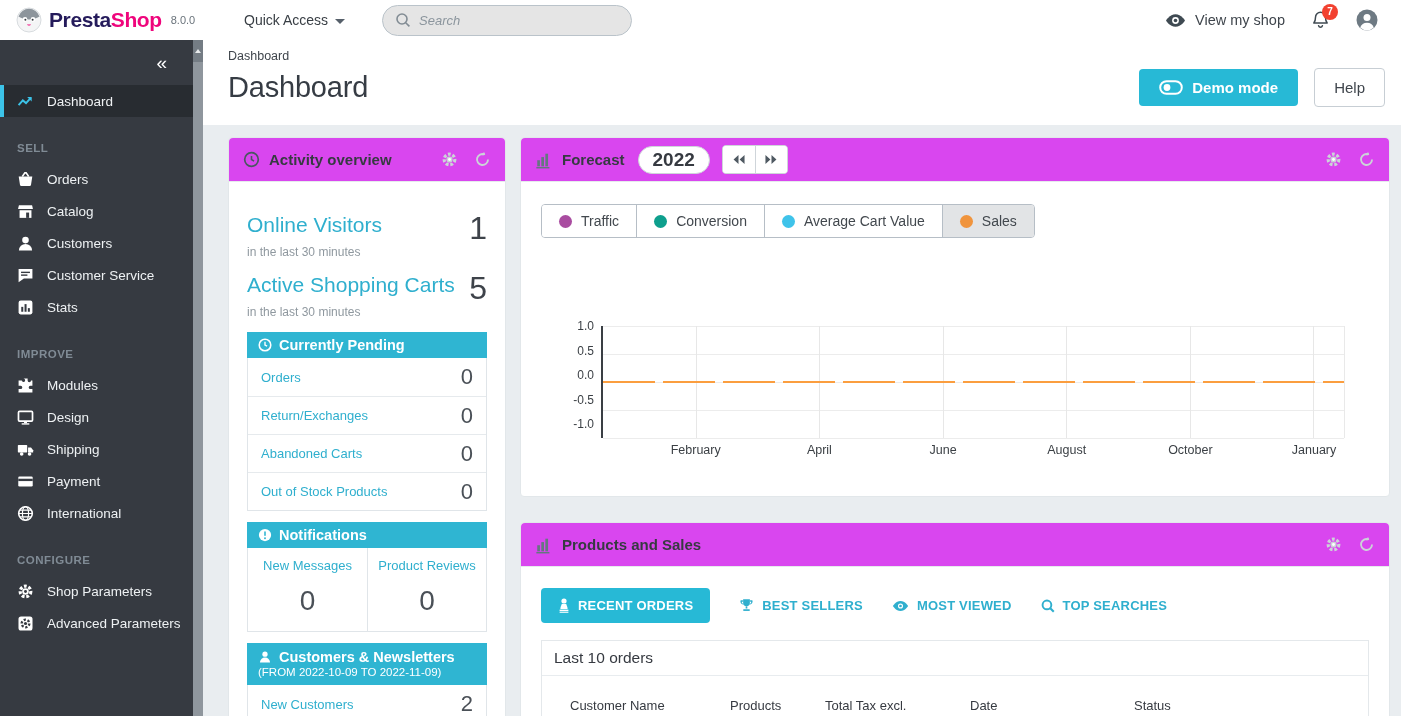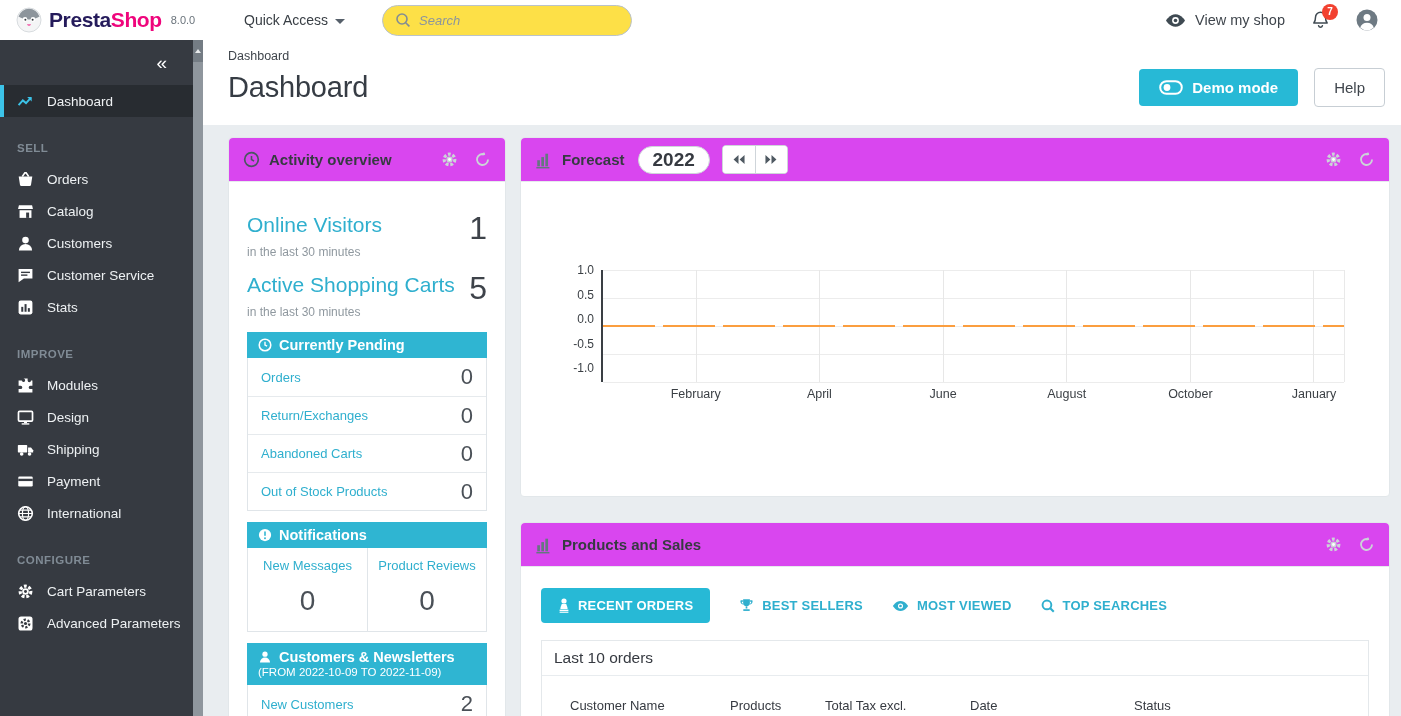--- a/index.html
+++ b/index.html
@@ -7,21 +7,21 @@
   body { font-family: "Liberation Sans","DejaVu Sans",sans-serif; background: #fff; color: #363a41; }
 
   
   .topbar { height: 40px; background: #fff; display: flex; align-items: center; padding-left: 16px; position: relative; z-index: 5; }
   .brand { display: flex; align-items: center; gap: 7px; width: 212px; cursor: pointer; }
   .wordmark { font-size: 21px; font-weight: bold; letter-spacing: -0.4px; }
   .wm-presta { color: #251b5b; } .wm-shop { color: #ef057c; }
   .version { font-size: 11px; color: #6a737b; margin-left: 2px; }
   .quick-access { display: flex; align-items: center; gap: 7px; font-size: 14px; color: #383e44; margin-left: 16px; cursor: pointer; }
   .caret-down { width: 0; height: 0; border-left: 5px solid transparent; border-right: 5px solid transparent; border-top: 5px solid #56606a; margin-top: 2px; }
-  .search-box { margin-left: 37px; width: 250px; height: 31px; border: 1px solid #bac3ca; border-radius: 16px; display: flex; align-items: center; padding: 0 12px; gap: 8px; background: #fde047; }
+  .search-box { margin-left: 37px; width: 250px; height: 31px; border: 1px solid #bac3ca; border-radius: 16px; display: flex; align-items: center; padding: 0 12px; gap: 8px; background: #e5e5e5; }
   .search-box input { border: none; outline: none; flex: 1; font-size: 13px; font-style: italic; color: #565f68; font-family: inherit; background: transparent; }
   .search-box input::placeholder { color: #8b959d; }
   .top-right { margin-left: auto; display: flex; align-items: center; gap: 26px; padding-right: 23px; }
   .view-shop { display: flex; align-items: center; gap: 9px; font-size: 14.5px; color: #3f454c; cursor: pointer; text-align: right; }
   .bell-wrap { position: relative; cursor: pointer; }
   .badge { position: absolute; top: -6px; right: -8px; min-width: 16px; height: 16px; border-radius: 50%; background: #f24130; color: #fff; font-size: 10px; font-weight: bold; display: flex; align-items: center; justify-content: center; }
   .avatar { cursor: pointer; display: flex; }
 
   
   .shell { display: flex; height: 676px; }
@@ -304,21 +304,21 @@
       <div class="sb-section">
         <div class="sb-section-title">CONFIGURE</div>
         <a class="sb-item">
           <span class="sb-ico">
               <svg width="17" height="17" viewBox="0 0 16 16">
                 <circle cx="8" cy="8" r="5" fill="none" stroke="#fff" stroke-width="3" stroke-dasharray="2.6 1.7"></circle>
                 <circle cx="8" cy="8" r="3.1" fill="#fff"></circle>
                 <circle cx="8" cy="8" r="1.4" fill="#363a41"></circle>
               </svg>
             </span>
-          <span class="sb-label">Cart Parameters</span>
+          <span class="sb-label">Shop Parameters</span>
         </a>
         <a class="sb-item">
           <span class="sb-ico">
               <svg width="17" height="17" viewBox="0 0 16 16">
                 <rect x="1.4" y="1.4" width="13.2" height="13.2" rx="2.4" fill="#fff"></rect>
                 <circle cx="8" cy="8" r="3.6" fill="none" stroke="#363a41" stroke-width="2.2" stroke-dasharray="2.1 1.6"></circle>
                 <circle cx="8" cy="8" r="1.5" fill="#363a41"></circle>
               </svg>
             </span>
           <span class="sb-label">Advanced Parameters</span>
@@ -507,20 +507,38 @@
                   </span>
                 <span class="tool-ico">
                     <svg width="17" height="17" viewBox="0 0 16 16">
                       <path d="M13.2 8A5.2 5.2 0 1 1 10 3.2" fill="none" stroke="currentColor" stroke-width="1.8"></path>
                       <path d="M9.4 0.8l1.2 2.8-3 .6z" fill="currentColor"></path>
                     </svg>
                   </span>
               </span>
             </div>
 
+            <div class="ftabs">
+              <button class="ftab">
+                <span class="dot" style="background-color: rgb(169, 76, 160);"></span>
+                <span>Traffic</span>
+              </button>
+              <button class="ftab">
+                <span class="dot" style="background-color: rgb(14, 159, 141);"></span>
+                <span>Conversion</span>
+              </button>
+              <button class="ftab">
+                <span class="dot" style="background-color: rgb(63, 195, 234);"></span>
+                <span>Average Cart Value</span>
+              </button>
+              <button class="ftab active">
+                <span class="dot" style="background-color: rgb(240, 148, 61);"></span>
+                <span>Sales</span>
+              </button>
+            </div>
 
             <div class="chart-block">
               <div class="chart-row">
                 <div class="y-axis">
                   <span>1.0</span>
                   <span>0.5</span>
                   <span>0.0</span>
                   <span>-0.5</span>
                   <span>-1.0</span>
                 </div>

